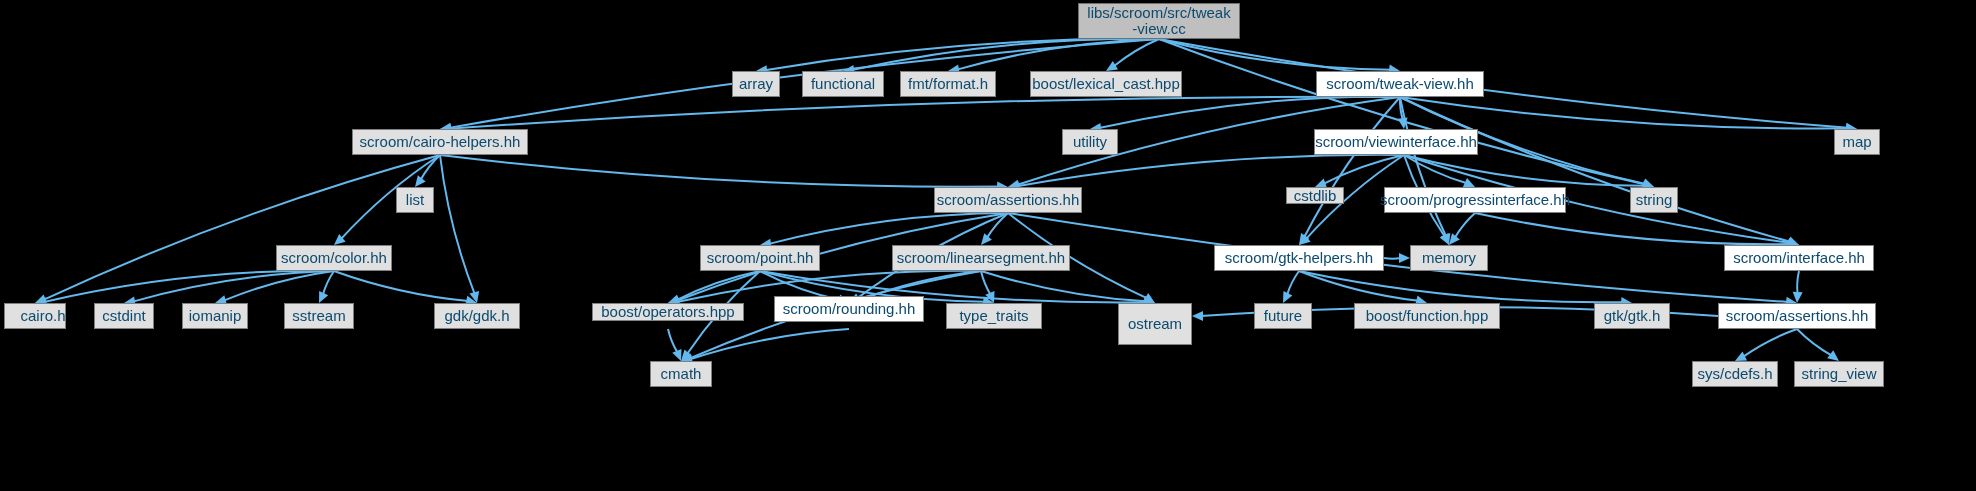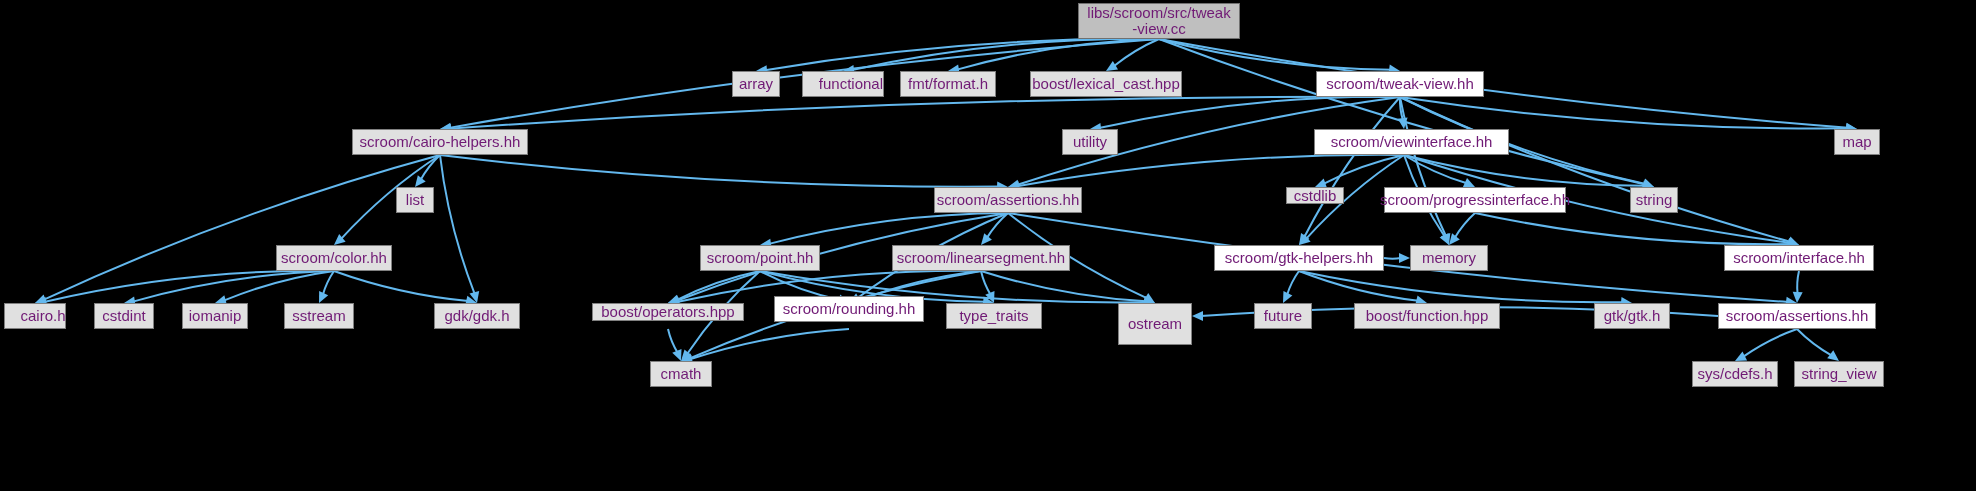--- a/index.html
+++ b/index.html
@@ -22,21 +22,21 @@
     width: 1976px;
     height: 491px;
   }
   .node {
     position: absolute;
     box-sizing: border-box;
     display: flex;
     align-items: center;
     justify-content: center;
     text-align: center;
-    color: #701a75;
+    color: #0c4a6e;
     font-size: 15px;
     line-height: 16px;
     white-space: pre-line;
     border: 1px solid #808080;
     letter-spacing: 0px;
     cursor: pointer;
   }
   .node.fill-grey { background: #bfbfbf; border-color: #707070; }
   .node.fill-light { background: #e0e0e0; border-color: #808080; }
   .node.fill-white { background: #ffffff; border-color: #808080; }
@@ -169,27 +169,27 @@
       <polygon points="1735,361 1742.4816126287521,351.5118245972529 1747.0680418264549,360.39803116780155" fill="#63b8ee"></polygon>
       <path d="M1797,329 Q1812.5005572598538,344.79280553131713 1831.8411145197076,355.5456110626343" stroke="#63b8ee" stroke-width="2" fill="none"></path>
       <polygon points="1839,361 1827.2200350033283,358.3106832322711 1833.2804671559568,350.3563660319461" fill="#63b8ee"></polygon>
       <path d="M1718,316 Q1459.5,298 1201,316" stroke="#63b8ee" stroke-width="2" fill="none"></path>
       <polygon points="1192,316 1203,311 1203,321" fill="#63b8ee"></polygon>
     </svg>
   <div id="node-layer">
       <div class="node fill-grey" style="left: 1078px; top: 3px; width: 162px; height: 36px;"><span class="label">libs/scroom/src/tweak
 -view.cc</span></div>
       <div class="node fill-light" style="left: 732px; top: 71px; width: 48px; height: 26px;"><span class="label">array</span></div>
-      <div class="node fill-light" style="left: 802px; top: 71px; width: 82px; height: 26px; justify-content: flex-end;"><span class="label">functional</span></div>
+      <div class="node fill-light" style="left: 802px; top: 71px; width: 82px; height: 26px;"><span class="label">functional</span></div>
       <div class="node fill-light" style="left: 900px; top: 71px; width: 96px; height: 26px;"><span class="label">fmt/format.h</span></div>
       <div class="node fill-light" style="left: 1030px; top: 71px; width: 152px; height: 26px;"><span class="label">boost/lexical_cast.hpp</span></div>
       <div class="node fill-white" style="left: 1316px; top: 71px; width: 168px; height: 26px;"><span class="label">scroom/tweak-view.hh</span></div>
       <div class="node fill-light" style="left: 352px; top: 129px; width: 176px; height: 26px;"><span class="label">scroom/cairo-helpers.hh</span></div>
       <div class="node fill-light" style="left: 1062px; top: 129px; width: 56px; height: 26px;"><span class="label">utility</span></div>
-      <div class="node fill-white" style="left: 1314px; top: 129px; width: 195px; height: 26px;"><span class="label">scroom/viewinterface.hh</span></div>
+      <div class="node fill-white" style="left: 1314px; top: 129px; width: 164px; height: 26px;"><span class="label">scroom/viewinterface.hh</span></div>
       <div class="node fill-light" style="left: 1834px; top: 129px; width: 46px; height: 26px;"><span class="label">map</span></div>
       <div class="node fill-light" style="left: 396px; top: 187px; width: 38px; height: 26px;"><span class="label">list</span></div>
       <div class="node fill-light" style="left: 934px; top: 187px; width: 148px; height: 26px;"><span class="label">scroom/assertions.hh</span></div>
       <div class="node fill-light" style="left: 1286px; top: 187px; width: 58px; height: 17px;"><span class="label">cstdlib</span></div>
       <div class="node fill-white" style="left: 1384px; top: 187px; width: 182px; height: 26px;"><span class="label">scroom/progressinterface.hh</span></div>
       <div class="node fill-light" style="left: 1630px; top: 187px; width: 48px; height: 26px;"><span class="label">string</span></div>
       <div class="node fill-light" style="left: 276px; top: 245px; width: 116px; height: 26px;"><span class="label">scroom/color.hh</span></div>
       <div class="node fill-light" style="left: 700px; top: 245px; width: 120px; height: 26px;"><span class="label">scroom/point.hh</span></div>
       <div class="node fill-light" style="left: 892px; top: 245px; width: 178px; height: 26px;"><span class="label">scroom/linearsegment.hh</span></div>
       <div class="node fill-white" style="left: 1214px; top: 245px; width: 170px; height: 26px;"><span class="label">scroom/gtk-helpers.hh</span></div>

